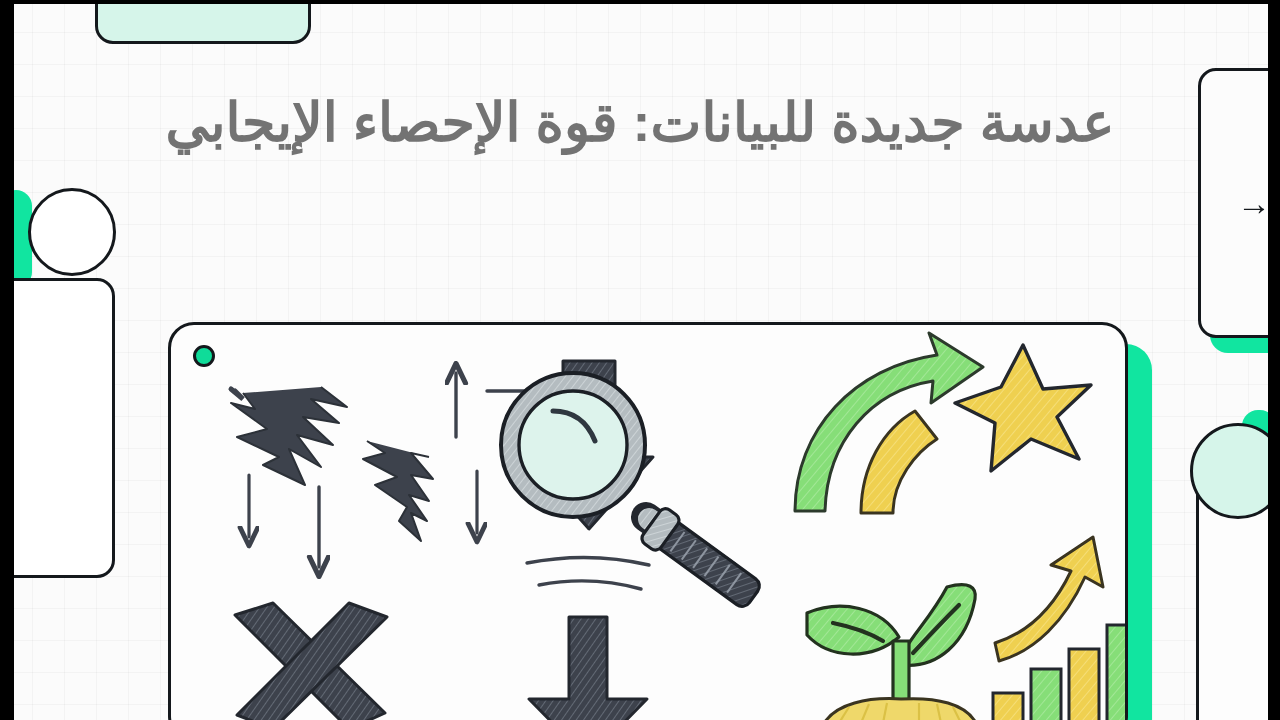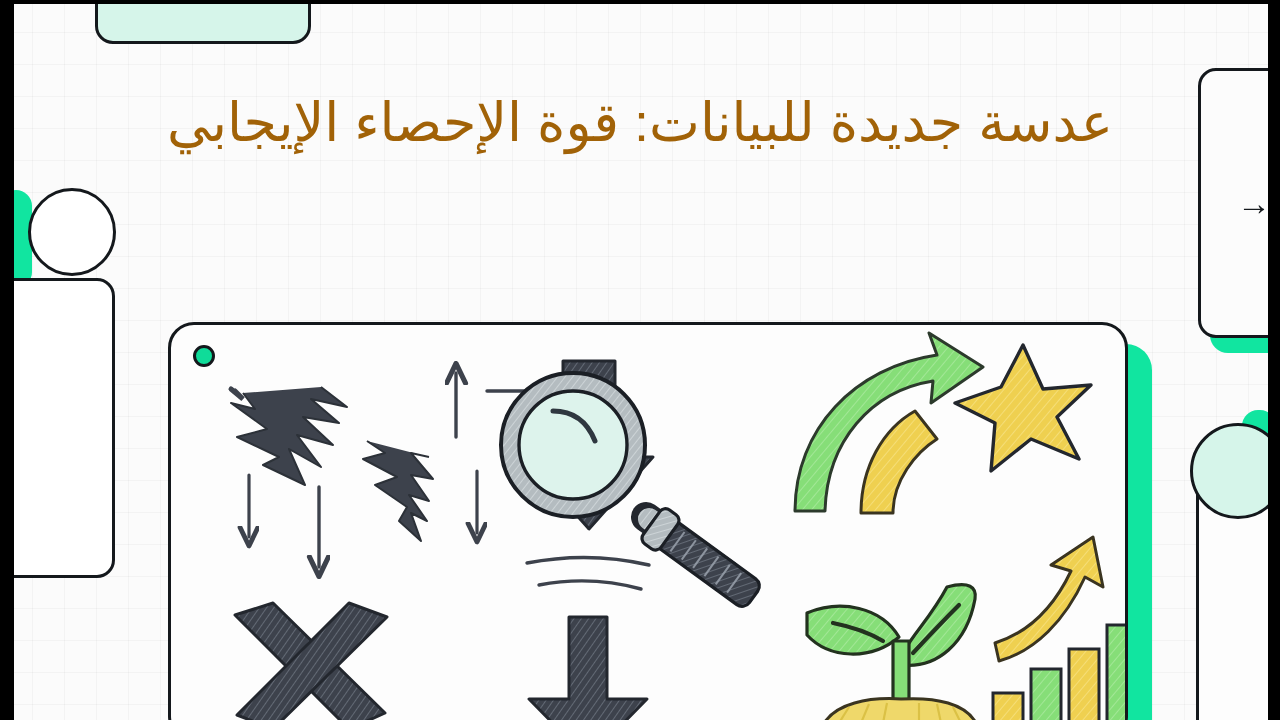--- a/index.html
+++ b/index.html
@@ -85,22 +85,22 @@
   #deco-panel-right {
     left:1196px; top:470px; width:160px; height:260px;
     background:#fdfdfd; border:3.5px solid #14181c;
     border-radius:18px 0 0 0;
   }
 
   
   #title {
     position:absolute; left:160px; top:88px; width:960px;
     text-align:center; direction:rtl;
-    font-weight:400; font-size:54px; line-height:1.26;
-    color:#a16207; letter-spacing:0px;
+    font-weight:700; font-size:54px; line-height:1.26;
+    color:#737373; letter-spacing:0px;
     z-index:30;
   }
 
   
   #card-shadow {
     position:absolute; left:196px; top:344px;
     width:956px; height:400px;
     background:#11e5a0; border-radius:26px;
     z-index:20;
   }

